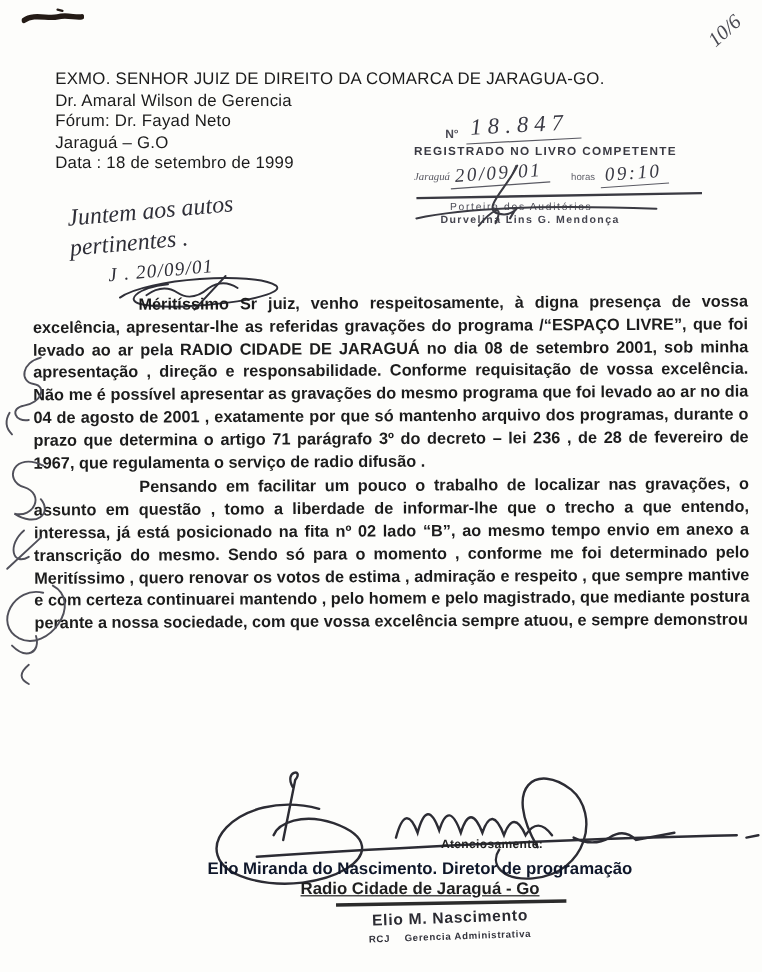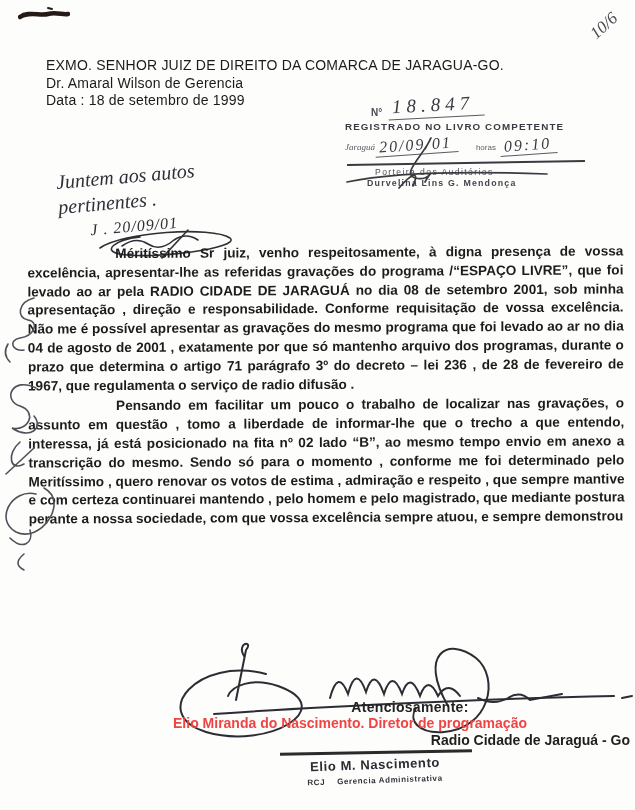--- a/index.html
+++ b/index.html
@@ -79,29 +79,29 @@
   }
   .body-text p { margin:0; text-indent:88px; }
   .body-text p + p { margin-top:2px; }
 
   .margin-scribbles { position:absolute; left:0; top:292px; pointer-events:none; }
 
   
   .sender-signature { position:absolute; left:148px; top:634px; pointer-events:none; }
   .closing {
     position:absolute; left:320px; top:699px; width:180px; text-align:center;
-    font-weight:bold; font-size:14px; letter-spacing:.3px; color:#222;
+    font-weight:bold; font-size:10px; letter-spacing:.3px; color:#222;
   }
   .sig-name {
     position:absolute; left:70px; top:715px; width:560px; text-align:center;
-    font-weight:bold; font-size:14px; color:#ef4444;
+    font-weight:bold; font-size:14px; color:#0f172a;
   }
   .sig-org {
-    position:absolute; left:70px; top:732px; width:560px; text-align:right;
-    font-weight:bold; font-size:14px; color:#1f1f1f;
+    position:absolute; left:70px; top:732px; width:560px; text-align:center;
+    font-weight:bold; font-size:14px; color:#1f1f1f;text-decoration:underline;
   }
   .sig-underline {
     position:absolute; left:280px; top:751px; width:192px; height:3px;
     background:#2b2b2b; transform:rotate(-1deg);
   }
   .stamp-name {
     position:absolute; left:275px; top:757px; width:200px; text-align:center;
     font-weight:bold; font-size:13px; letter-spacing:.6px; color:#2b2b32;
     transform:rotate(-2deg);
   }
@@ -120,20 +120,22 @@
   <svg class="abs" style="left:18px; top:6px;" width="52" height="18" viewBox="0 0 52 18">
     <path d="M2 11 C10 5, 22 10, 30 8 C38 6, 45 9, 50 8" stroke="#241b16" stroke-width="4.5" fill="none" stroke-linecap="round"></path>
     <path d="M30 2 l4 1" stroke="#241b16" stroke-width="2" fill="none" stroke-linecap="round"></path>
   </svg>
 
   <div class="corner-note">10/6</div>
 
   <div class="header-block">
     <div>EXMO. SENHOR  JUIZ DE DIREITO DA COMARCA DE JARAGUA-GO.</div>
     <div>Dr. Amaral Wilson de Gerencia</div>
+    <div>Fórum: Dr. Fayad Neto</div>
+    <div>Jaraguá – G.O</div>
     <div>Data : 18 de setembro de 1999</div>
   </div>
 
   <div class="stamp">
     <div class="stamp-number-row">
       <span class="stamp-number-label">N°</span>
       <span class="stamp-number-value">18.847</span>
     </div>
     <div class="stamp-registered">REGISTRADO NO LIVRO COMPETENTE</div>
     <div class="stamp-date-row">

